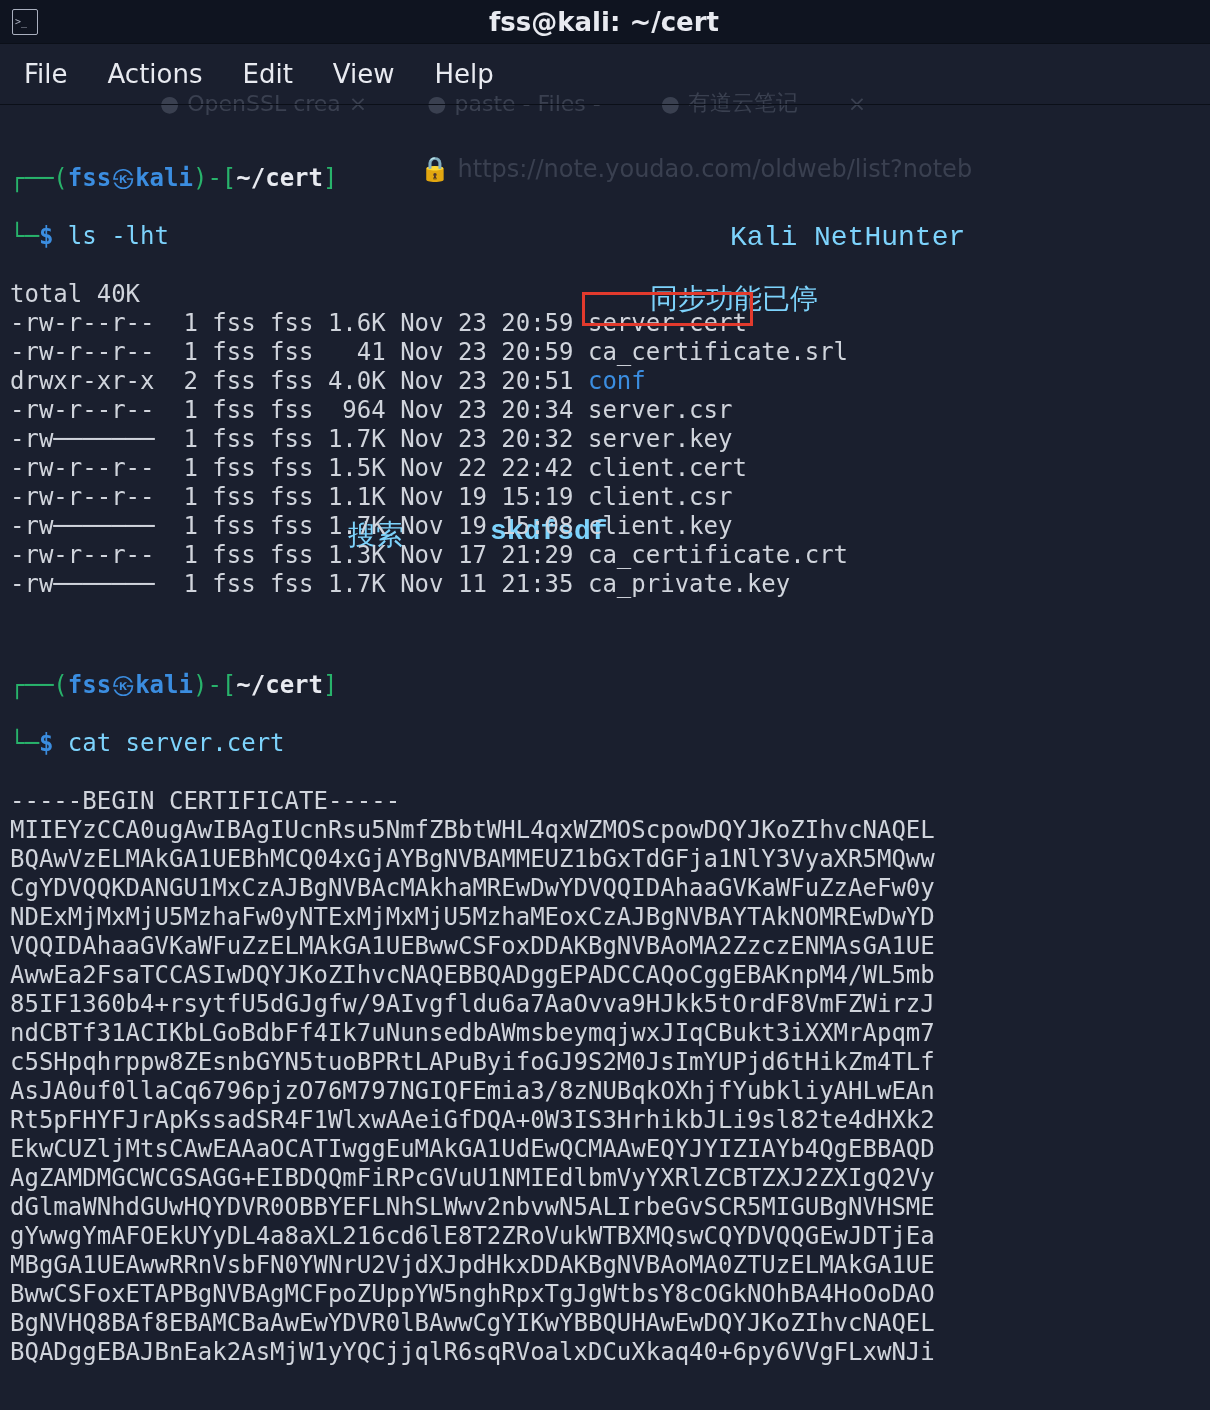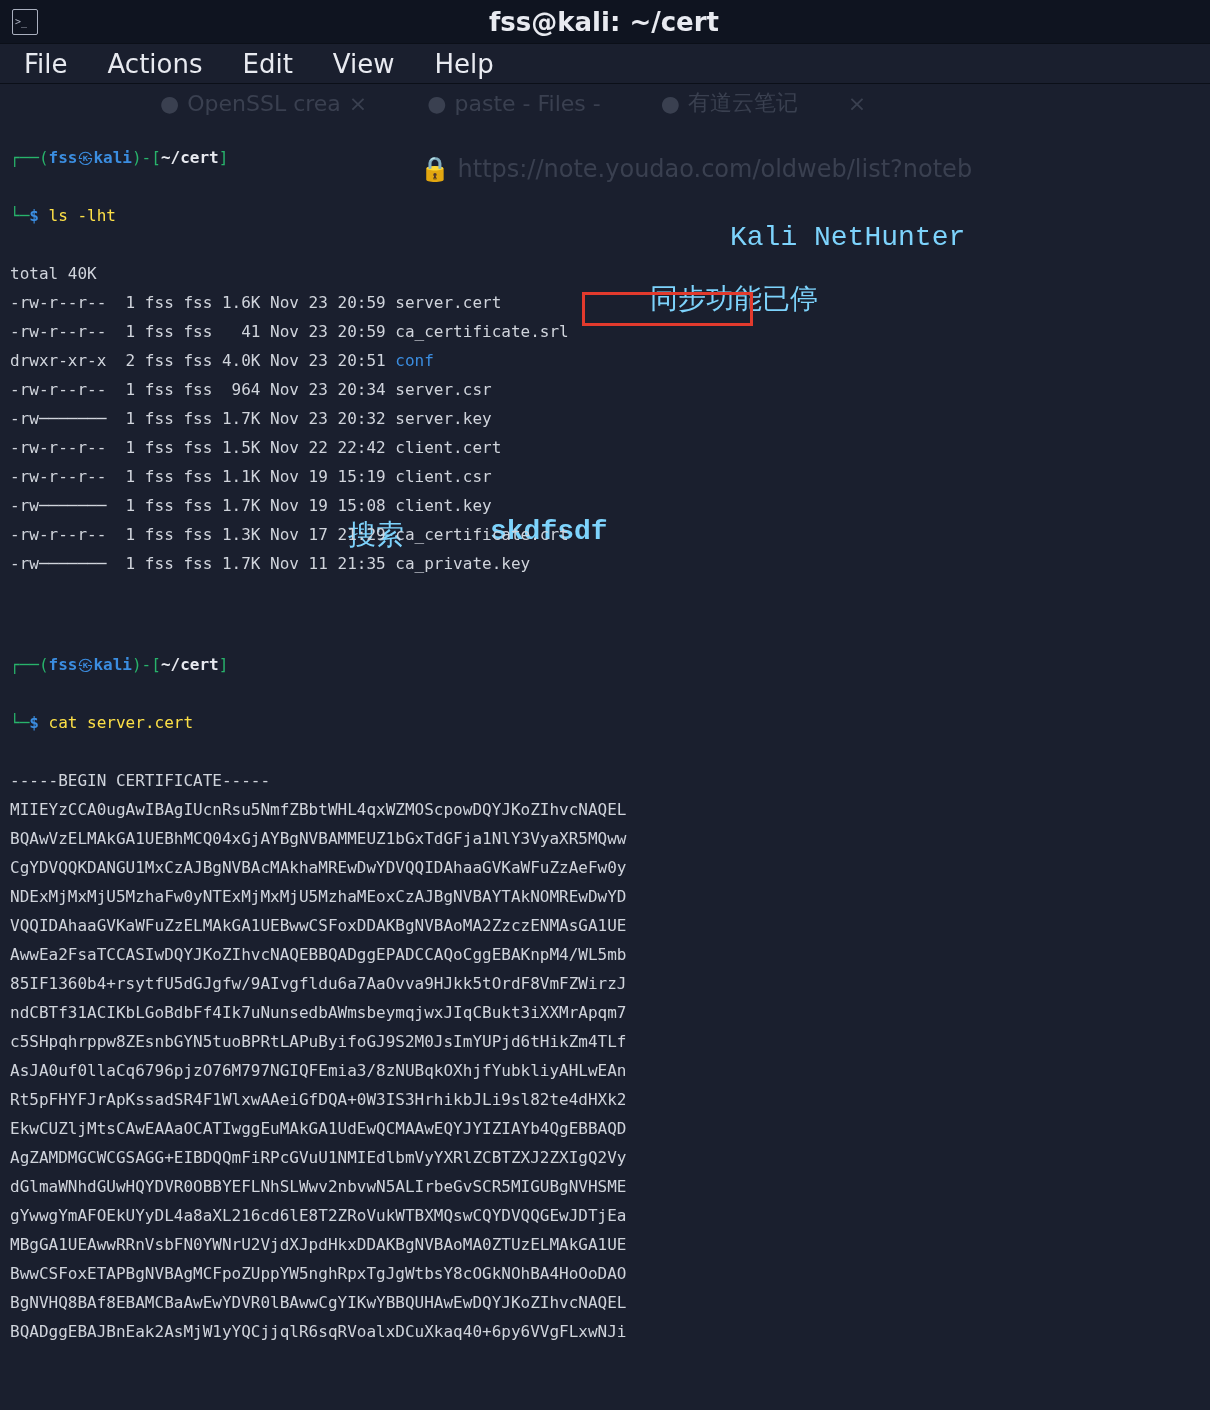--- a/index.html
+++ b/index.html
@@ -75,52 +75,52 @@
     font-family: "DejaVu Sans", sans-serif;
     font-size: 26px;
     font-weight: 600;
     color: #e8eaf0;
   }
 
   
   .menubar {
     position: relative;
     z-index: 2;
-    height: 40px;
+    height: 61px;
     display: flex;
     align-items: center;
     gap: 40px;
     padding-left: 24px;
     font-family: "DejaVu Sans", sans-serif;
     font-size: 26px;
     color: #e8eaf0;
     border-bottom: 1px solid #0b0f18;
   }
   .menubar span { cursor: default; }
 
   
   .terminal {
     position: relative;
     z-index: 1;
     padding: 30px 10px 10px 10px;
-    font-size: 16px;
+    font-size: 24px;
     line-height: 29px;
     white-space: pre;
     font-family: "DejaVu Sans Mono", "Menlo", "Consolas", monospace;
     letter-spacing: 0px;
   }
 
   .prompt-line { display: block; }
   .ps-open { color: #28b36b; }
   .user { color: #3b8de0; font-weight: bold; }
   .skull { color: #3b8de0; }
   .host { color: #3b8de0; font-weight: bold; }
   .path { color: #e8eaf0; font-weight: bold; }
   .dollar { color: #3b8de0; font-weight: bold; }
-  .cmd { color: #fde047; }
+  .cmd { color: #7dd3fc; }
   .output { color: #d0d4dc; }
   .dir { color: #3b8de0; font-weight: normal; }
   .highlight-box {
     position: absolute;
     border: 3px solid #e23a2d;
     pointer-events: none;
     z-index: 5;
   }
 </style>
 </head>

